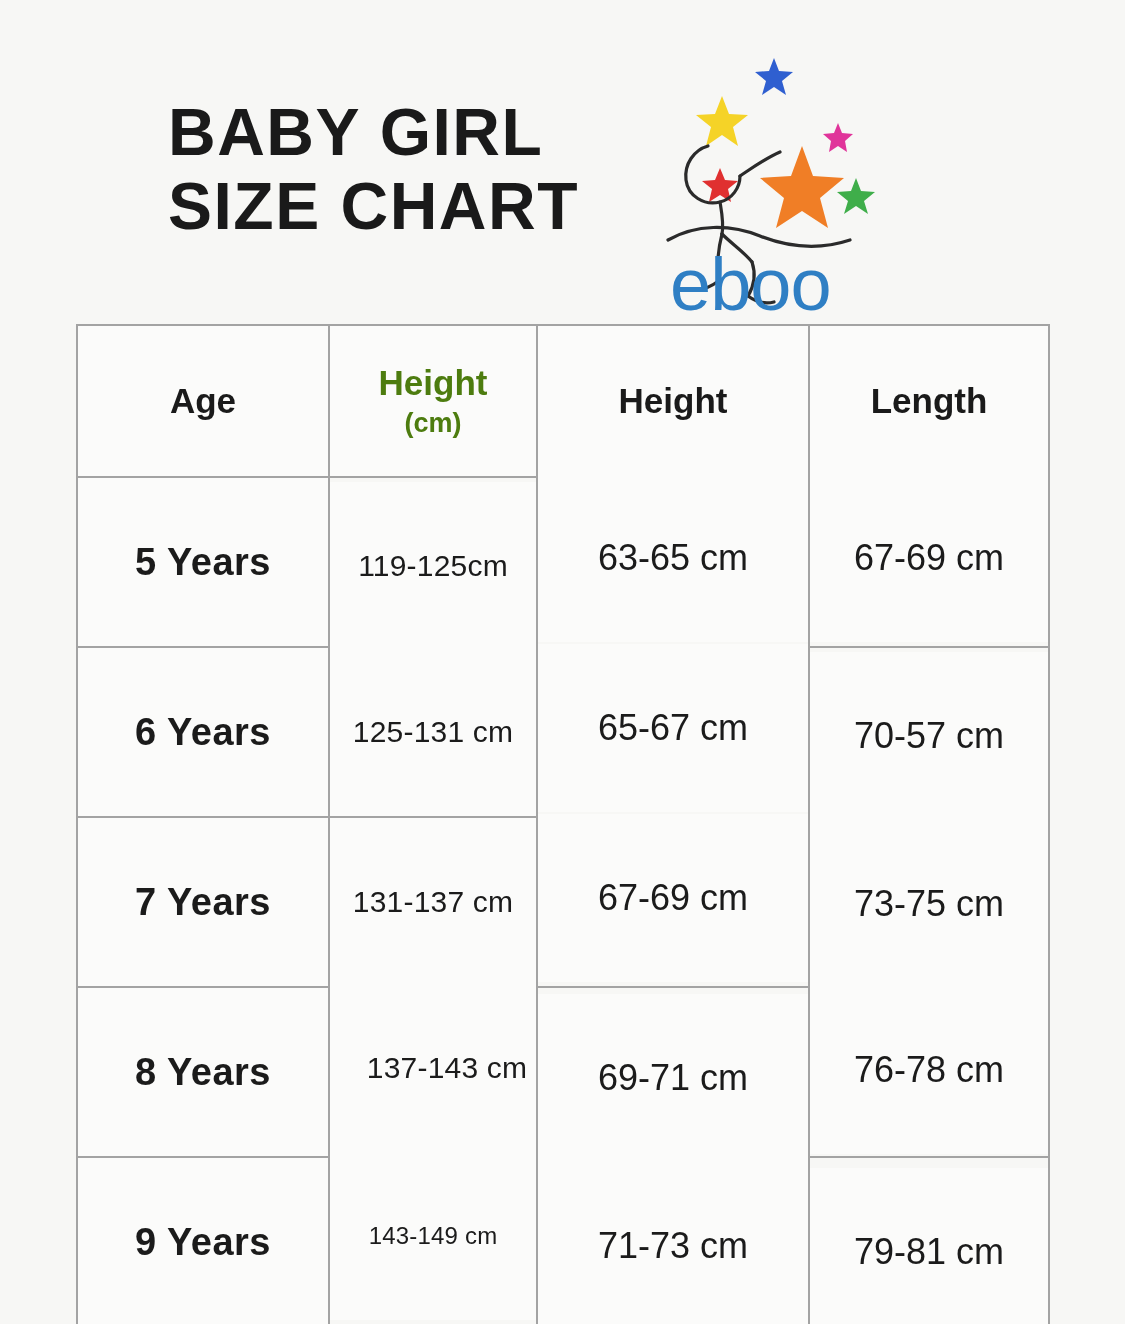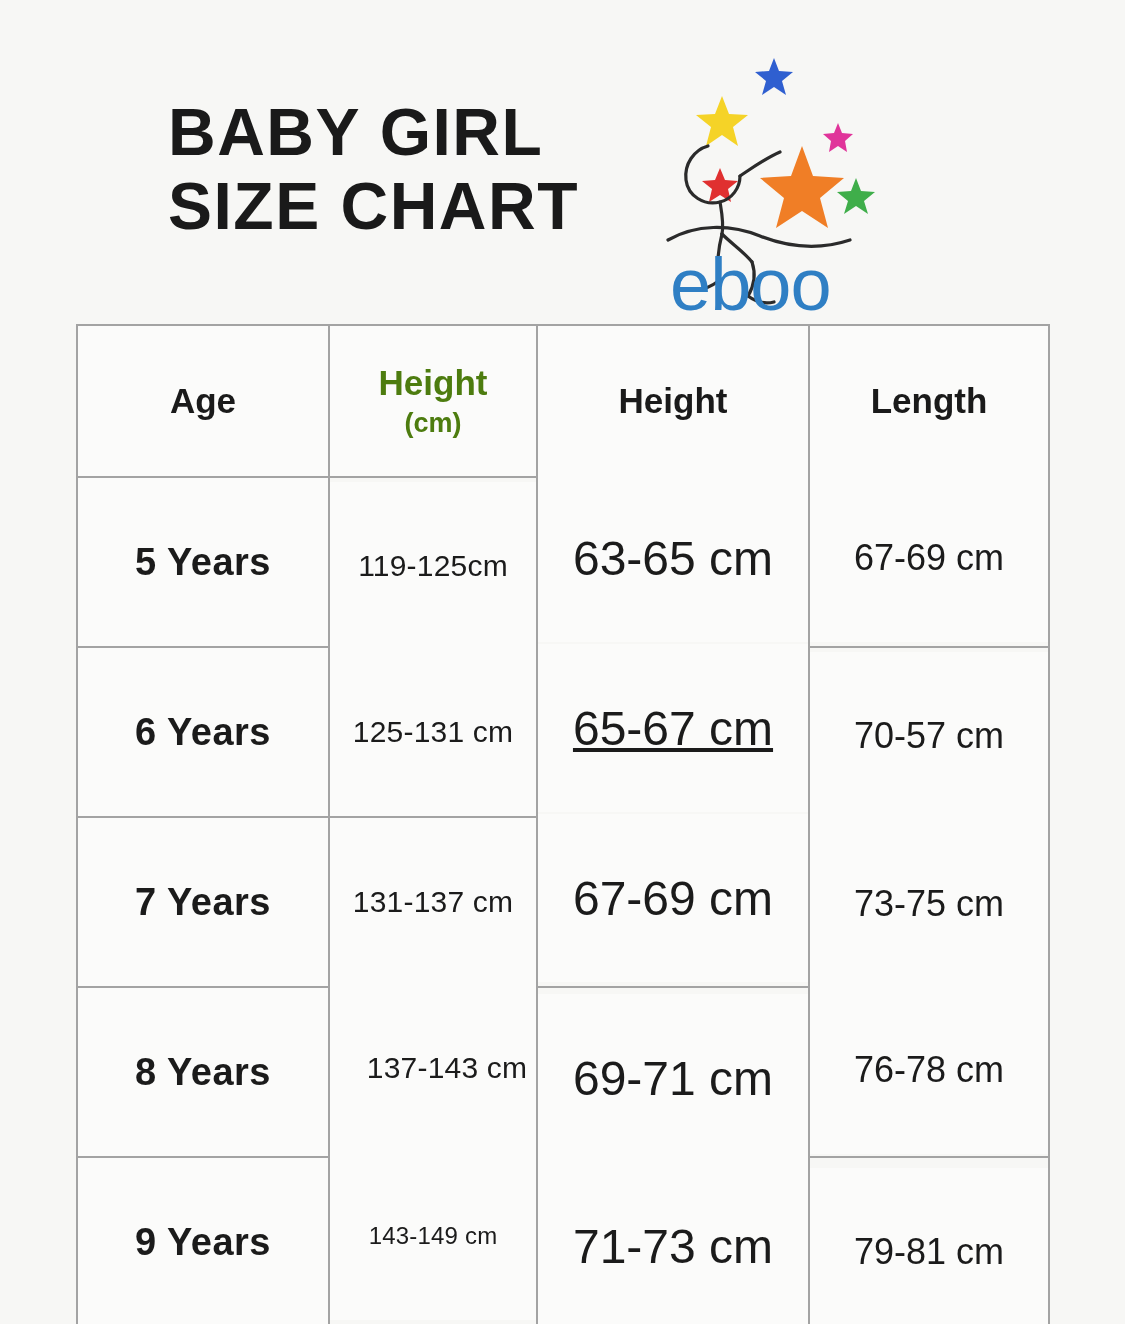--- a/index.html
+++ b/index.html
@@ -104,32 +104,32 @@
     font-weight: bold;
     letter-spacing: 0.5px;
     margin-left: 14px;
   }
   .cell-height {
     font-size: 30px;
     font-weight: normal;
     letter-spacing: 0.2px;
   }
   .cell-chest {
-    font-size: 48px;
+    font-size: 36px;
     font-weight: normal;
   }
   .cell-length {
     font-size: 36px;
     font-weight: normal;
   }
 
   
   tbody tr:nth-child(1) .cell-chest,
   tbody tr:nth-child(1) .cell-length { position: relative; top: -4px; }
-  tbody tr:nth-child(2) .cell-chest { position: relative; top: -4px; text-decoration: underline; }
+  tbody tr:nth-child(2) .cell-chest { position: relative; top: -4px; }
   tbody tr:nth-child(2) .cell-length { position: relative; top: 4px; }
   tbody tr:nth-child(3) .cell-chest { position: relative; top: -4px; }
   tbody tr:nth-child(3) .cell-length { position: relative; top: 2px; }
   tbody tr:nth-child(4) .cell-chest { position: relative; top: 6px; }
   tbody tr:nth-child(4) .cell-length { position: relative; top: -2px; }
   tbody tr:nth-child(5) .cell-chest { position: relative; top: 4px; }
   tbody tr:nth-child(5) .cell-length { position: relative; top: 10px; }
   tbody tr:nth-child(1) .cell-height { position: relative; top: 4px; margin-left: 40px; }
   tbody tr:nth-child(4) .cell-height { position: relative; top: -4px; padding-left: 28px; }
   tbody tr:nth-child(5) .cell-height { position: relative; top: -6px; font-size: 24px; }

